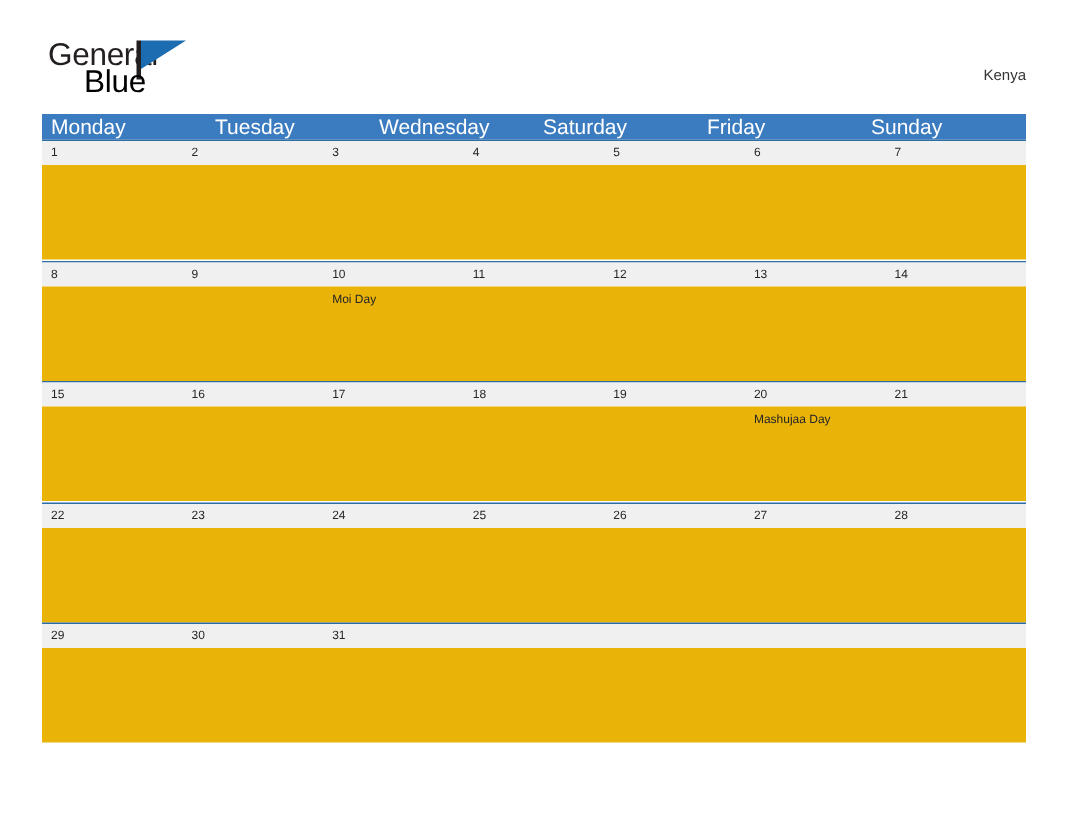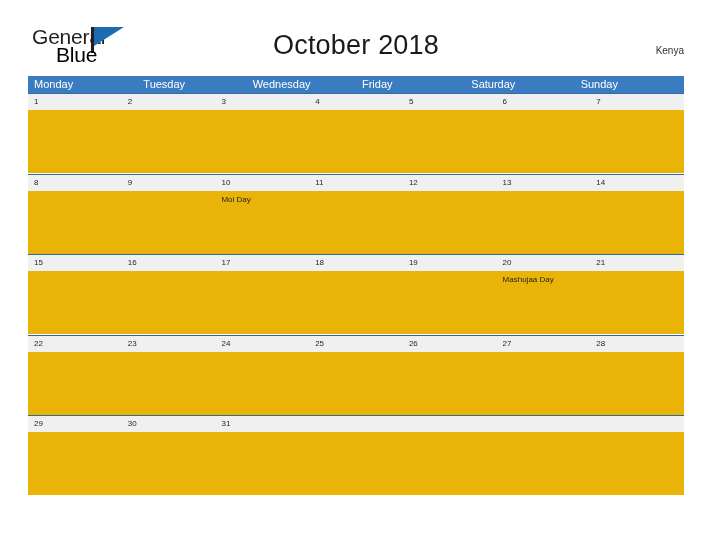--- a/index.html
+++ b/index.html
@@ -102,21 +102,21 @@
   }
 
   .dow-row {
     display: flex;
     background: #3b7cc0;
     height: 17px;
   }
   .dow-cell {
     flex: 1 1 0;
     color: #ffffff;
-    font-size: 11px;
+    font-size: 14px;
     line-height: 17px;
     padding-left: 6px;
     box-sizing: border-box;
     white-space: nowrap;
     overflow: hidden;
   }
 
   .week-row {
     border-top: 1.5px solid #2e6da4;
     height: 80.5px;
@@ -164,34 +164,33 @@
 
   <div class="logo">
     <span class="logo-general">General</span>
     <span class="logo-flag">
       <span class="logo-pole"></span>
       <span class="logo-tri"></span>
     </span>
     <span class="logo-blue">Blue</span>
   </div>
 
-  <div class="cal-title">October 2018</div>
 
   <div class="country">Kenya</div>
 
 </div>
 
 <div class="calendar">
 
   <div class="dow-row">
     <div class="dow-cell">Monday</div>
     <div class="dow-cell">Tuesday</div>
     <div class="dow-cell">Wednesday</div>
+    <div class="dow-cell">Saturday</div>
     <div class="dow-cell">Friday</div>
-    <div class="dow-cell">Saturday</div>
     <div class="dow-cell">Sunday</div>
   </div>
 
   <div class="week-row">
     <div class="day-band">
       <div class="band-cell">1</div>
       <div class="band-cell">2</div>
       <div class="band-cell">3</div>
       <div class="band-cell">4</div>
       <div class="band-cell">5</div>

